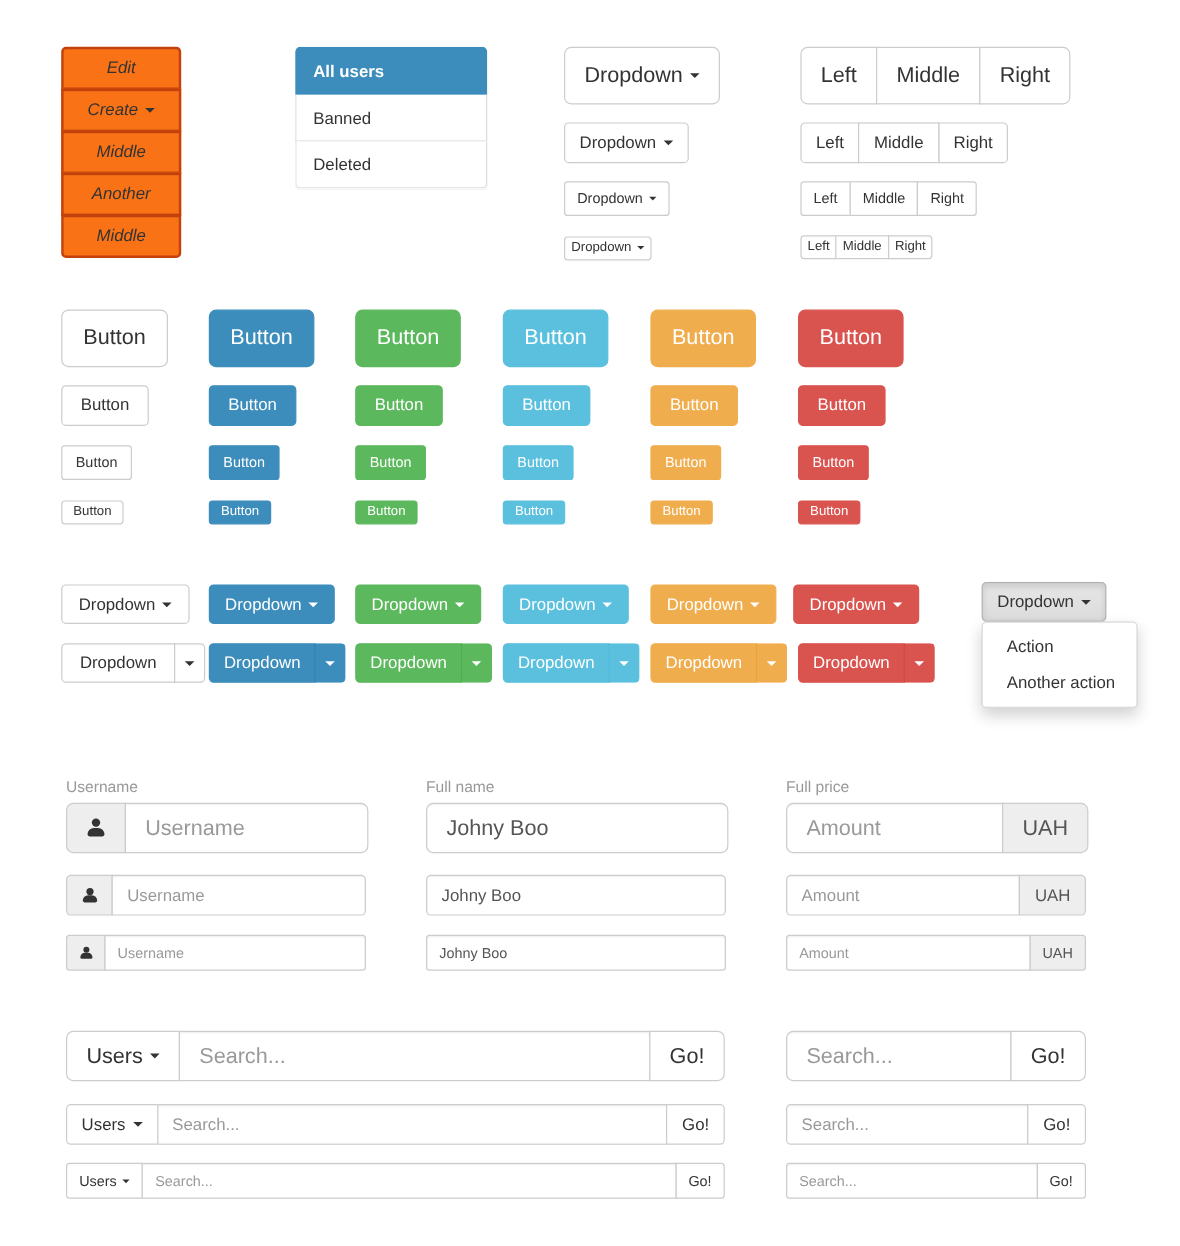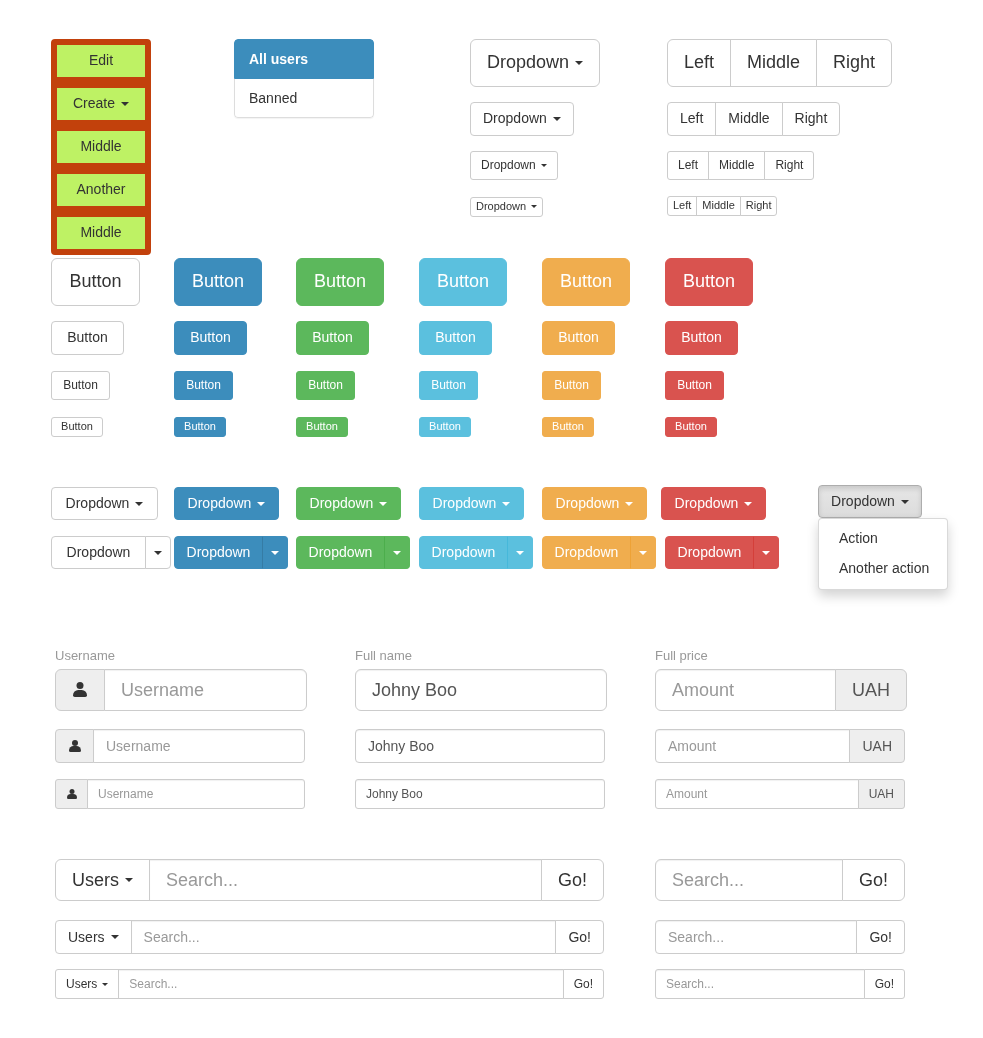--- a/index.html
+++ b/index.html
@@ -41,28 +41,28 @@
     border-top:4px dashed;border-top:4px solid;
     border-right:4px solid transparent;
     border-left:4px solid transparent;
   }
   .caret-sm{border-top-width:3px;border-right-width:3px;border-left-width:3px;margin-left:5px;}
 
   
   .btn-group-vertical{display:inline-flex;flex-direction:column;width:100px;}
   .btn-group-vertical > .btn{
     border-radius:0;margin-top:-1px;width:100%;
-    border:6px solid #c2410c;background:#bef264;
+    border:2px solid #c2410c;background:#f97316;font-style:italic;
   }
   .btn-group-vertical > .btn:first-child{margin-top:0;border-radius:4px 4px 0 0;}
   .btn-group-vertical > .btn:last-child{border-radius:0 0 4px 4px;}
 
   
-  .list-group{display:flex;flex-direction:column;width:140px;border-radius:4px;overflow:hidden;
-     box-shadow:0 1px 1px rgba(0,0,0,.05);}
+  .list-group{display:flex;flex-direction:column;width:160px;border-radius:4px;overflow:hidden;
+     box-shadow:0 1px 1px rgba(0,0,0,.05);margin-left:12px;}
   .list-group-item{
     padding:11px 14px;font-size:14px;background:#ffffff;
     border:1px solid #dddddd;border-top-width:0;box-sizing:border-box;
   }
   .list-group-item:first-child{border-top-width:1px;border-radius:4px 4px 0 0;}
   .list-group-item:last-child{border-radius:0 0 4px 4px;}
   .list-group-item.active{
     background:#3c8dbc;border-color:#3c8dbc;color:#ffffff;font-weight:bold;
   }
 
@@ -190,20 +190,21 @@
         <span>Another</span>
       </button>
     <button class="btn sz-md">
         <span>Middle</span>
       </button>
   </div>
 
   <div class="abs list-group" style="left:234px;top:39px;">
     <div class="list-group-item active"><span>All users</span></div>
     <div class="list-group-item"><span>Banned</span></div>
+    <div class="list-group-item"><span>Deleted</span></div>
   </div>
 
   <div class="abs" style="left:470px;top:39px;">
     <button class="btn btn-default sz-lg">
         <span>Dropdown</span>
         <span class="caret"></span>
       </button>
   </div>
   <div class="abs" style="left:470px;top:102px;">
     <button class="btn btn-default sz-md">

